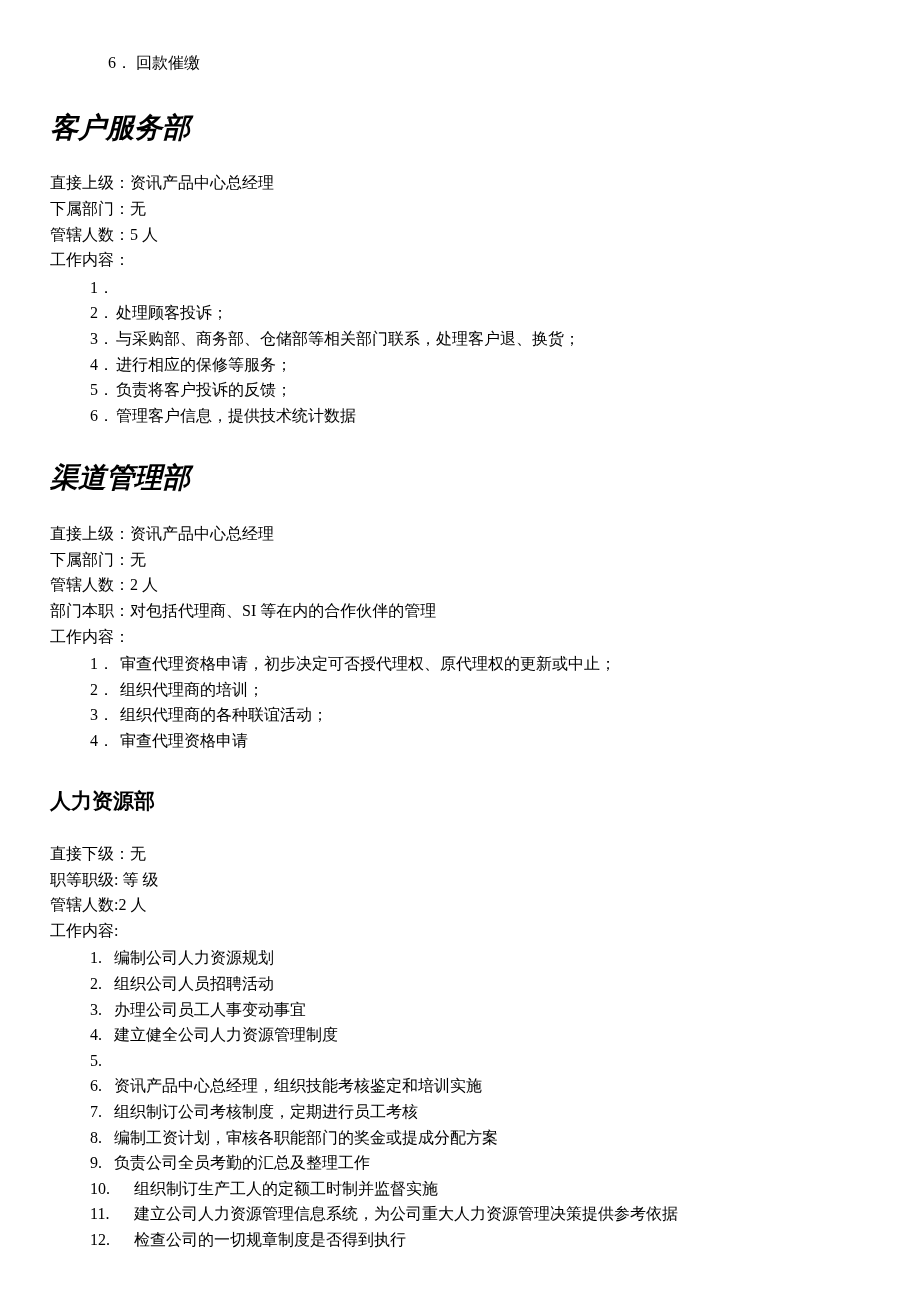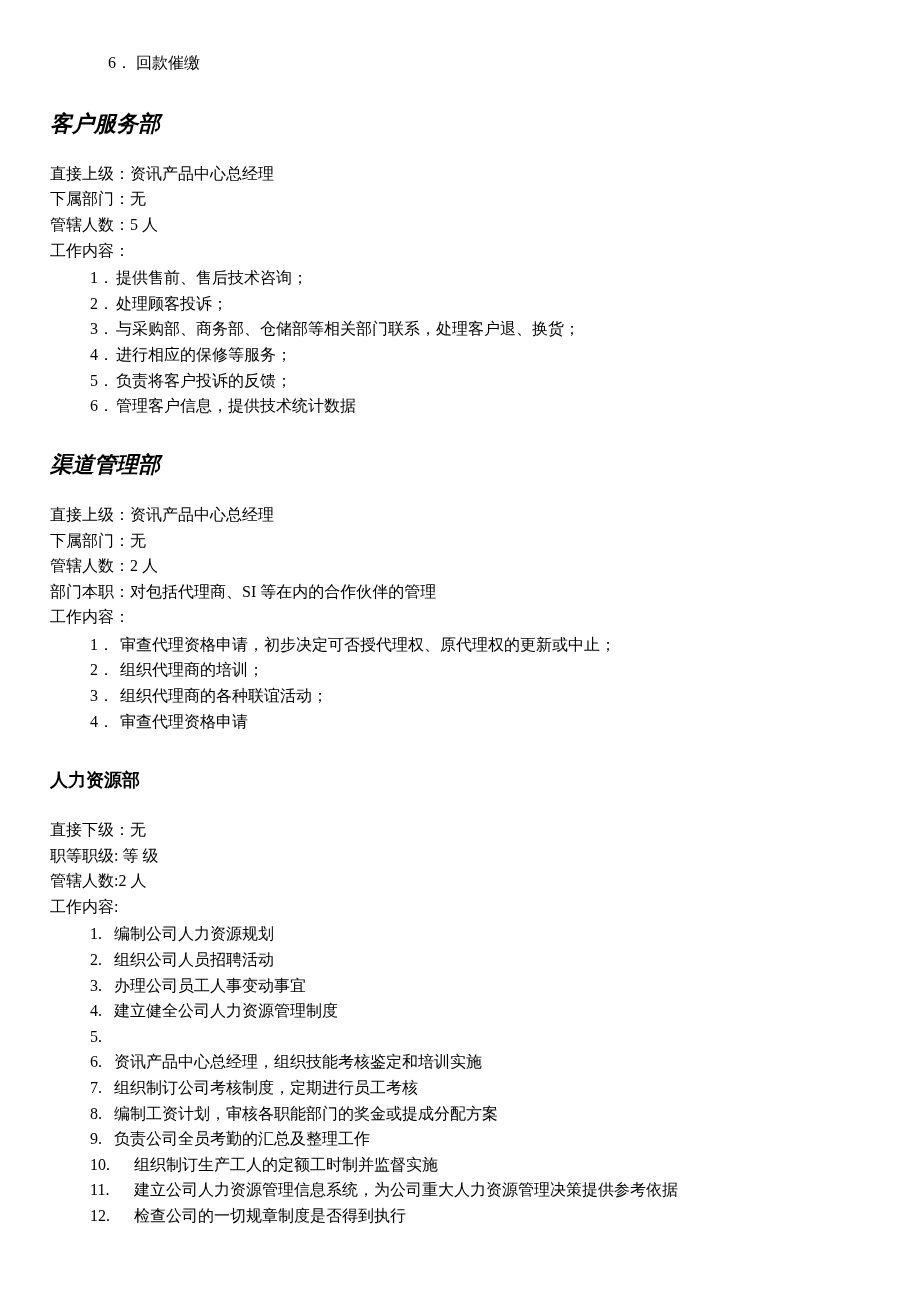--- a/index.html
+++ b/index.html
@@ -22,27 +22,27 @@
     }
     .top-list .item {
       display: flex;
     }
     .top-list .num {
       min-width: 28px;
     }
     h2.section {
       font-style: italic;
       font-weight: bold;
-      font-size: 22px;
+      font-size: 28px;
       margin-top: 28px;
       margin-bottom: 20px;
     }
     h2.main-section {
       font-weight: bold;
-      font-size: 18px;
+      font-size: 21px;
       margin-top: 32px;
       margin-bottom: 22px;
     }
     .info-block {
       margin-bottom: 2px;
     }
     .info-line {
       line-height: 1.6;
     }
     .ordered-list {
@@ -85,21 +85,20 @@
 <h2 class="section">客户服务部</h2>
 <div class="info-block">
   <div class="info-line">直接上级：资讯产品中心总经理</div>
   <div class="info-line">下属部门：无</div>
   <div class="info-line">管辖人数：5 人</div>
   <div class="info-line">工作内容：</div>
 </div>
 <div class="ordered-list">
   <div class="item">
     <span class="num">1．</span>
-    <span>提供售前、售后技术咨询；</span>
   </div>
   <div class="item">
     <span class="num">2．</span>
     <span>处理顾客投诉；</span>
   </div>
   <div class="item">
     <span class="num">3．</span>
     <span>与采购部、商务部、仓储部等相关部门联系，处理客户退、换货；</span>
   </div>
   <div class="item">

